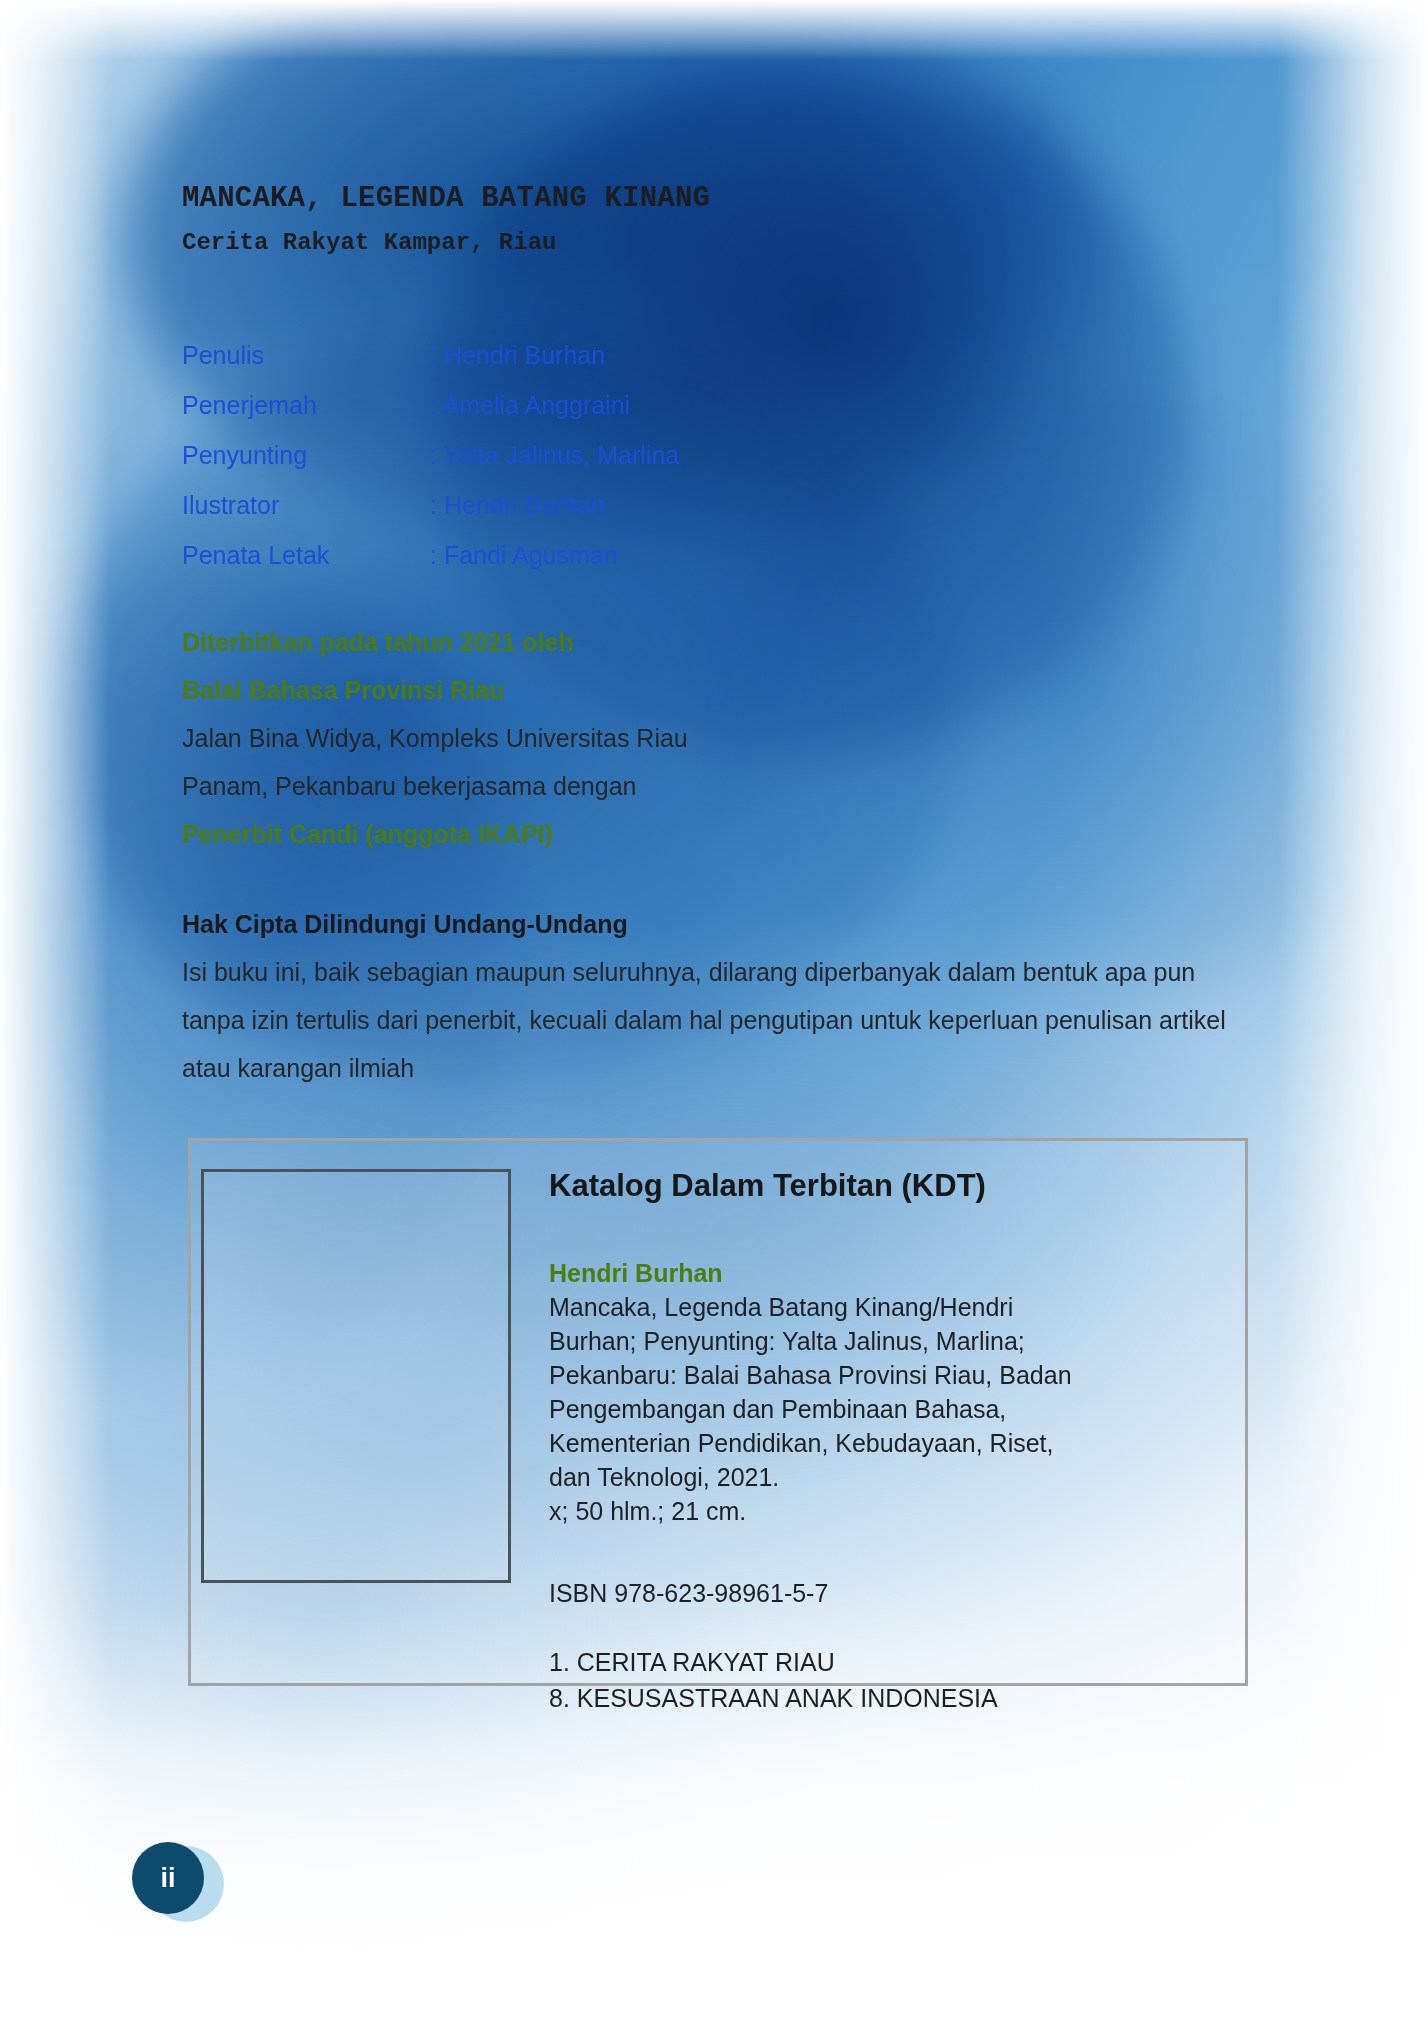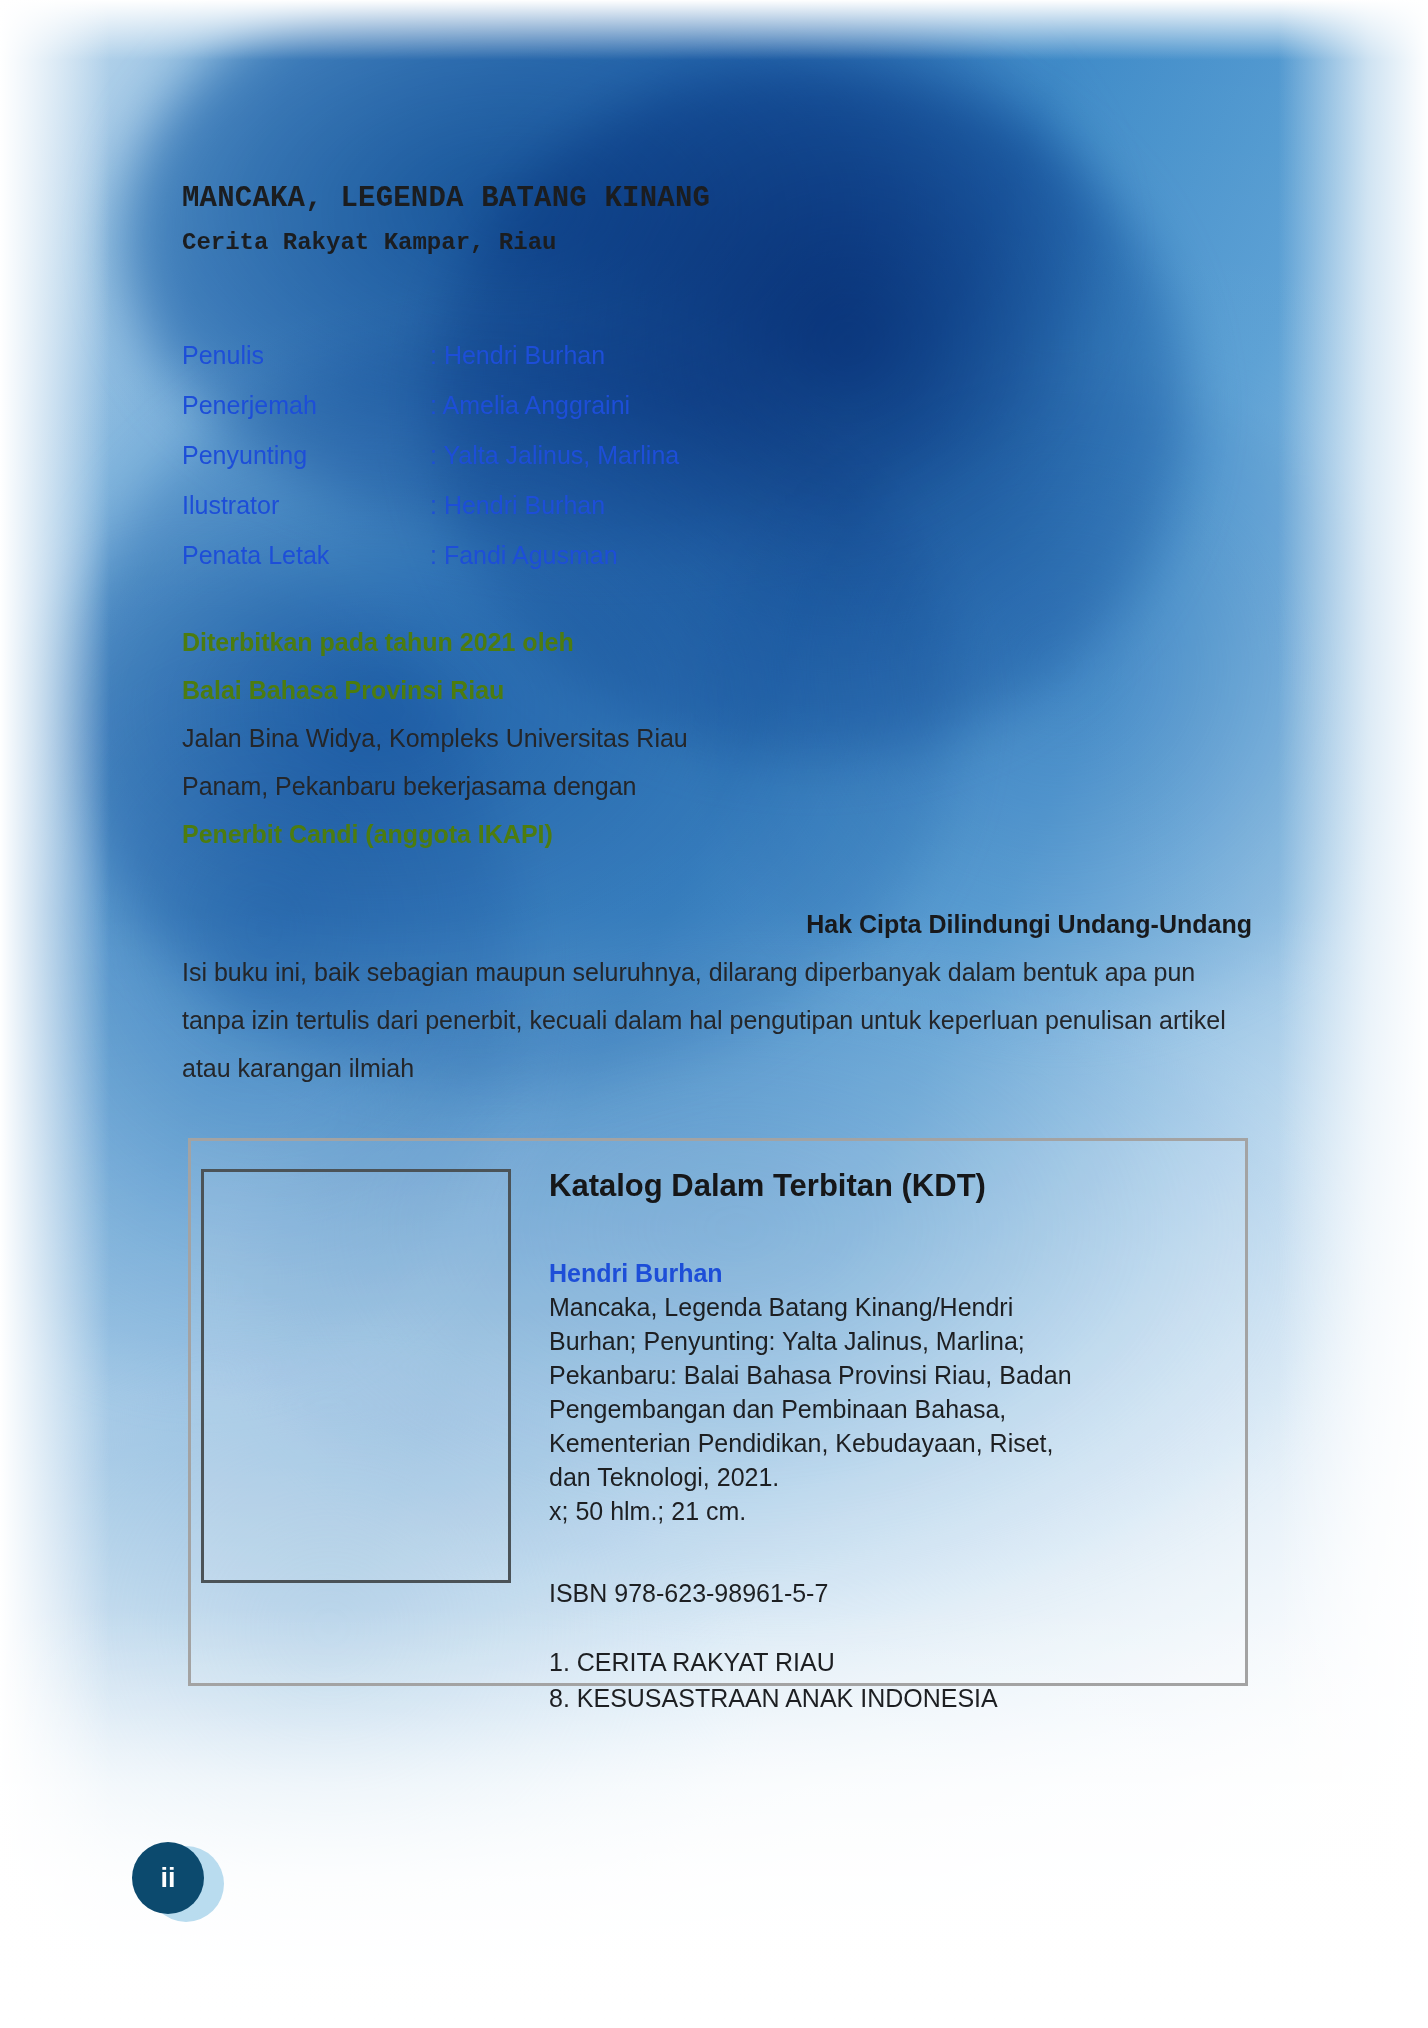--- a/index.html
+++ b/index.html
@@ -165,21 +165,20 @@
     top: 900px;
     width: 1070px;
     font-size: 25px;
     color: #24262a;
   }
   .copyright .cr-head {
     font-weight: bold;
     color: #18191c;
     line-height: 48px;
     height: 48px;
-    text-align: right;
   }
   .copyright .cr-body {
     line-height: 48px;
   }
 
   
   .kdt-box {
     position: absolute;
     left: 188px;
     top: 1138px;
@@ -208,21 +207,21 @@
   .kdt-title {
     font-size: 31px;
     font-weight: bold;
     color: #161719;
     line-height: 1.2;
     margin: 0 0 52px 0;
   }
   .kdt-author {
     font-size: 25px;
     font-weight: bold;
-    color: #1d4ed8;
+    color: #4d7c0f;
     line-height: 34px;
     margin: 0;
   }
   .kdt-desc {
     font-size: 25px;
     color: #1d1f22;
     line-height: 34px;
     text-align: justify;
     margin: 0;
   }

